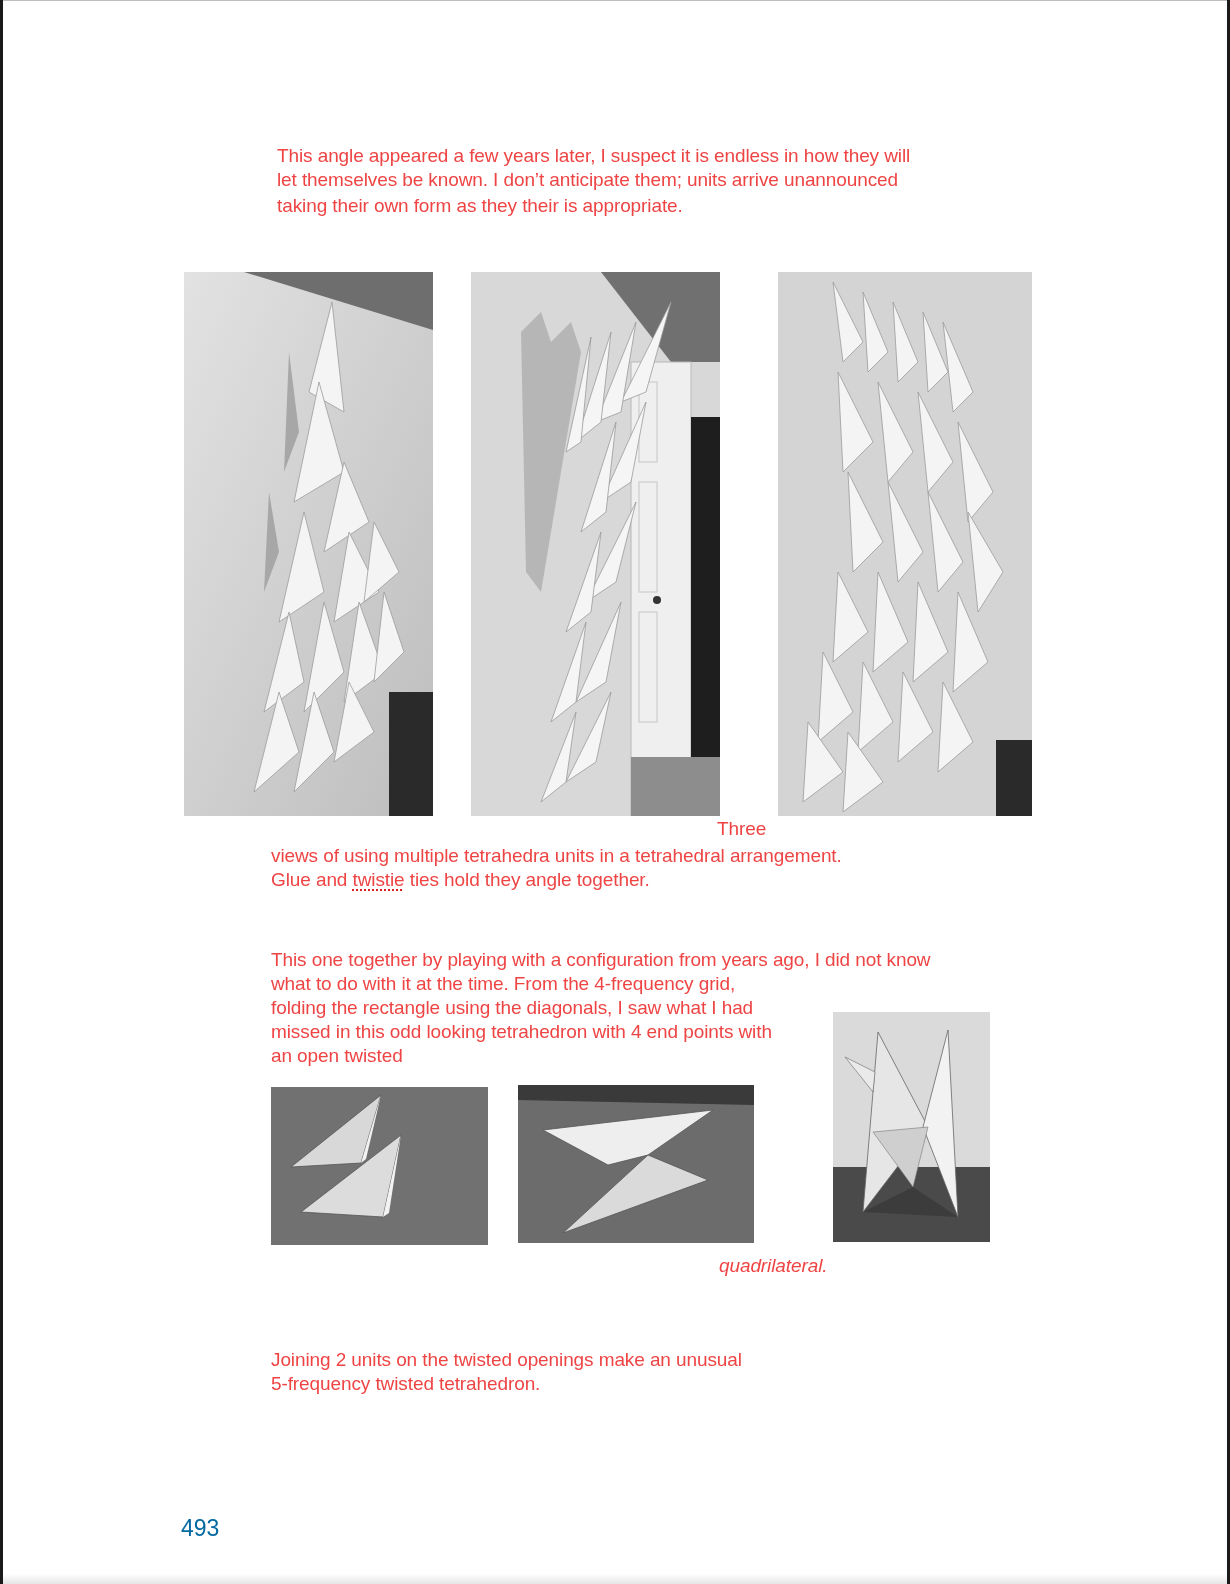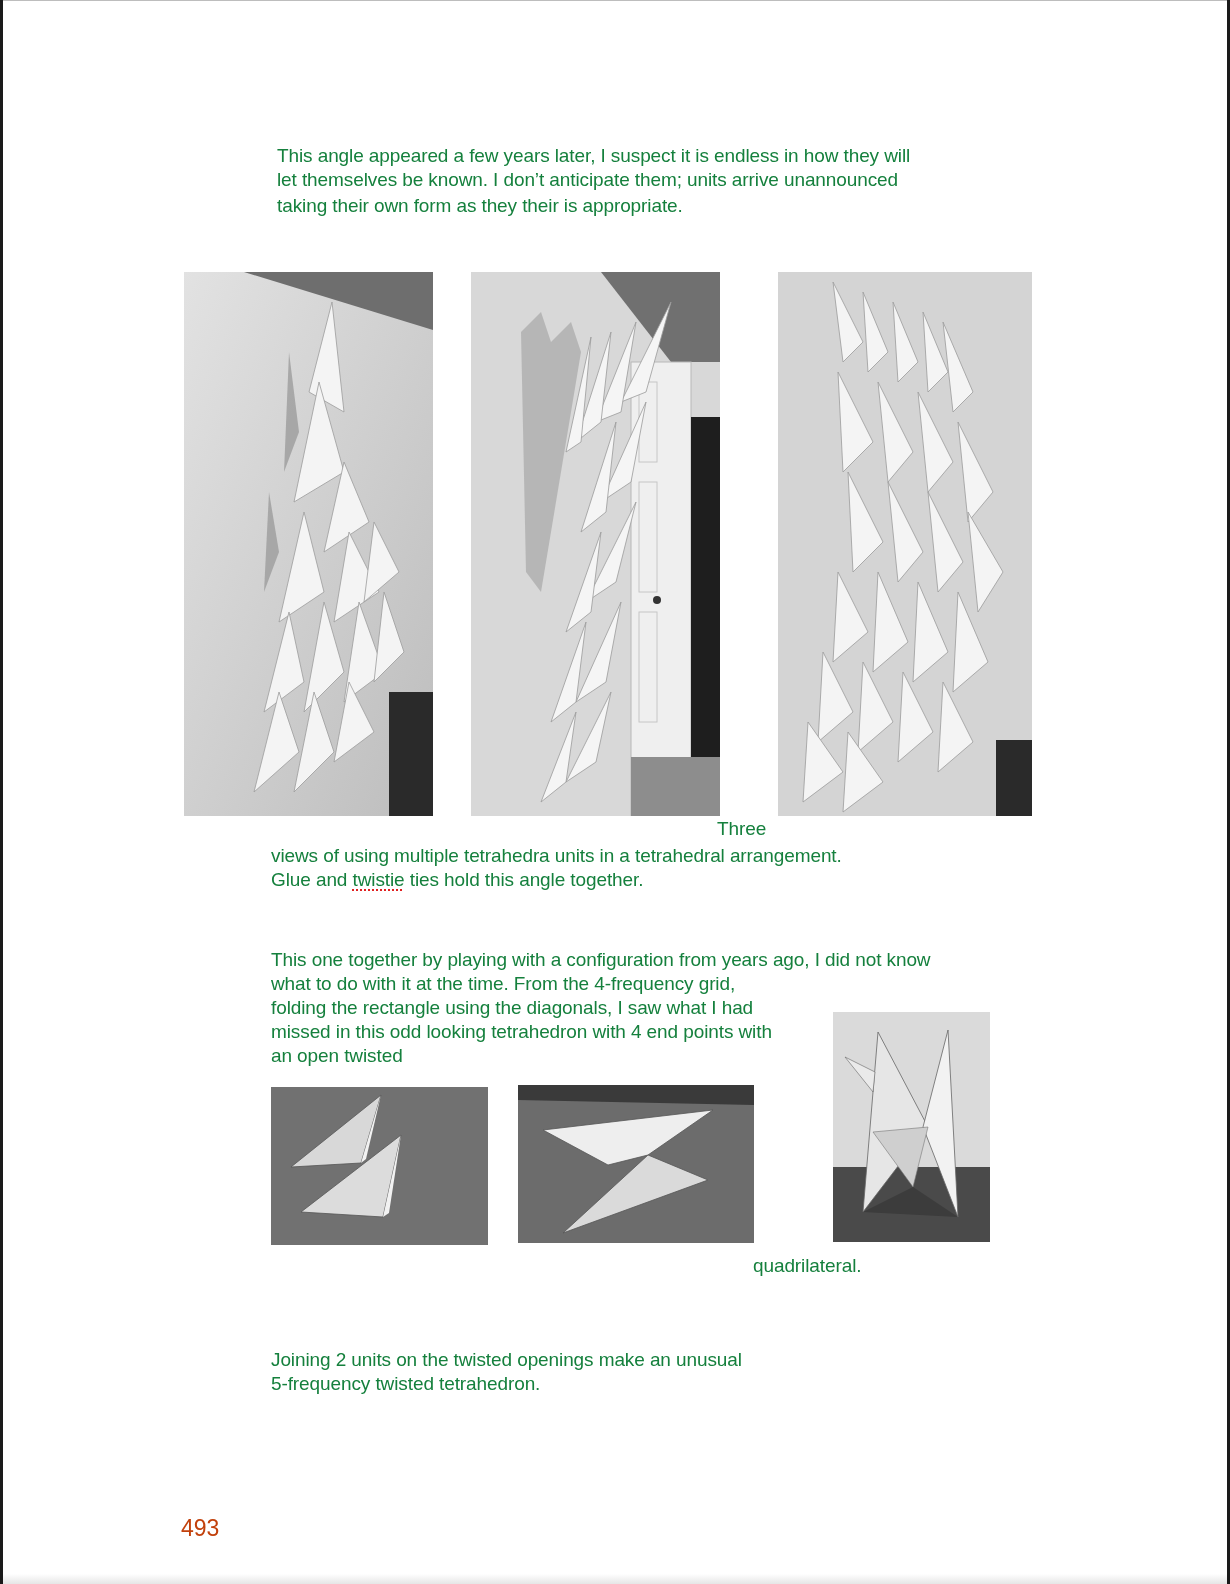--- a/index.html
+++ b/index.html
@@ -17,41 +17,41 @@
       background: #ffffff;
       border-top: 1px solid #bdbdbd;
       box-sizing: border-box;
     }
     .page-bottom-shade {
       position: absolute; left: 0; right: 0; bottom: 0; height: 10px;
       background: linear-gradient(to bottom, #ffffff, #e6e6e6);
     }
     .text {
       position: absolute;
-      color: #15803d;
+      color: #ef4444;
       font-size: 19px;
       line-height: 24px;
       white-space: pre;
       letter-spacing: -0.1px;
     }
     .photo {
       position: absolute;
       overflow: hidden;
       background: #9a9a9a;
     }
     .photo svg { display: block; width: 100%; height: 100%; }
     .spell {
       text-decoration: underline dotted #e02020;
       text-decoration-thickness: 2px;
       text-underline-offset: 3px;
     }
     .page-number {
       position: absolute;
       font-size: 23px;
-      color: #c2410c;
+      color: #0369a1;
     }
   </style>
 </head>
 <body>
 
 <div class="page">
 
   <div>
     <div class="text" style="left:274px; top:143px;">This angle appeared a few years later, I suspect it is endless in how they will</div>
     <div class="text" style="left:274px; top:167px;">let themselves be known. I don’t anticipate them; units arrive unannounced</div>
@@ -150,30 +150,30 @@
         <polygon points="30,450 25,530 65,500"></polygon>
         <polygon points="70,460 65,540 105,510"></polygon>
       </g>
       <rect x="218" y="468" width="36" height="76" fill="#2a2a2a"></rect>
     </svg>
   </div>
 
   <div>
     <div class="text" style="left:714px; top:816px;">Three</div>
     <div class="text" style="left:268px; top:843px;">views of using multiple tetrahedra units in a tetrahedral arrangement.</div>
-    <div class="text" style="left:268px; top:867px;"><span>Glue and </span><span class="spell">twistie</span><span> ties hold this angle together.</span></div>
+    <div class="text" style="left:268px; top:867px;"><span>Glue and </span><span class="spell">twistie</span><span> ties hold they angle together.</span></div>
   </div>
 
   <div>
     <div class="text" style="left:268px; top:947px;">This one together by playing with a configuration from years ago, I did not know</div>
     <div class="text" style="left:268px; top:971px;">what to do with it at the time. From the 4-frequency grid,</div>
     <div class="text" style="left:268px; top:995px;">folding the rectangle using the diagonals, I saw what I had</div>
     <div class="text" style="left:268px; top:1019px;">missed in this odd looking tetrahedron with 4 end points with</div>
     <div class="text" style="left:268px; top:1043px;">an open twisted</div>
-    <div class="text" style="left:750px; top:1253px;">quadrilateral.</div>
+    <div class="text" style="left:716px; top:1253px;font-style:italic;">quadrilateral.</div>
   </div>
 
   <div class="photo" style="left:268px; top:1086px; width:217px; height:158px;">
     <svg viewBox="0 0 217 158" preserveAspectRatio="none">
       <rect width="217" height="158" fill="#6a6a6a"></rect>
       <rect width="217" height="158" fill="#7d7d7d" opacity="0.4"></rect>
       <polygon points="20,80 110,8 90,76" fill="#d8d8d8" stroke="#555" stroke-width="0.8"></polygon>
       <polygon points="90,76 110,8 95,72" fill="#f2f2f2"></polygon>
       <polygon points="30,125 130,48 112,130" fill="#dcdcdc" stroke="#555" stroke-width="0.8"></polygon>
       <polygon points="112,130 130,48 118,126" fill="#f2f2f2"></polygon>

